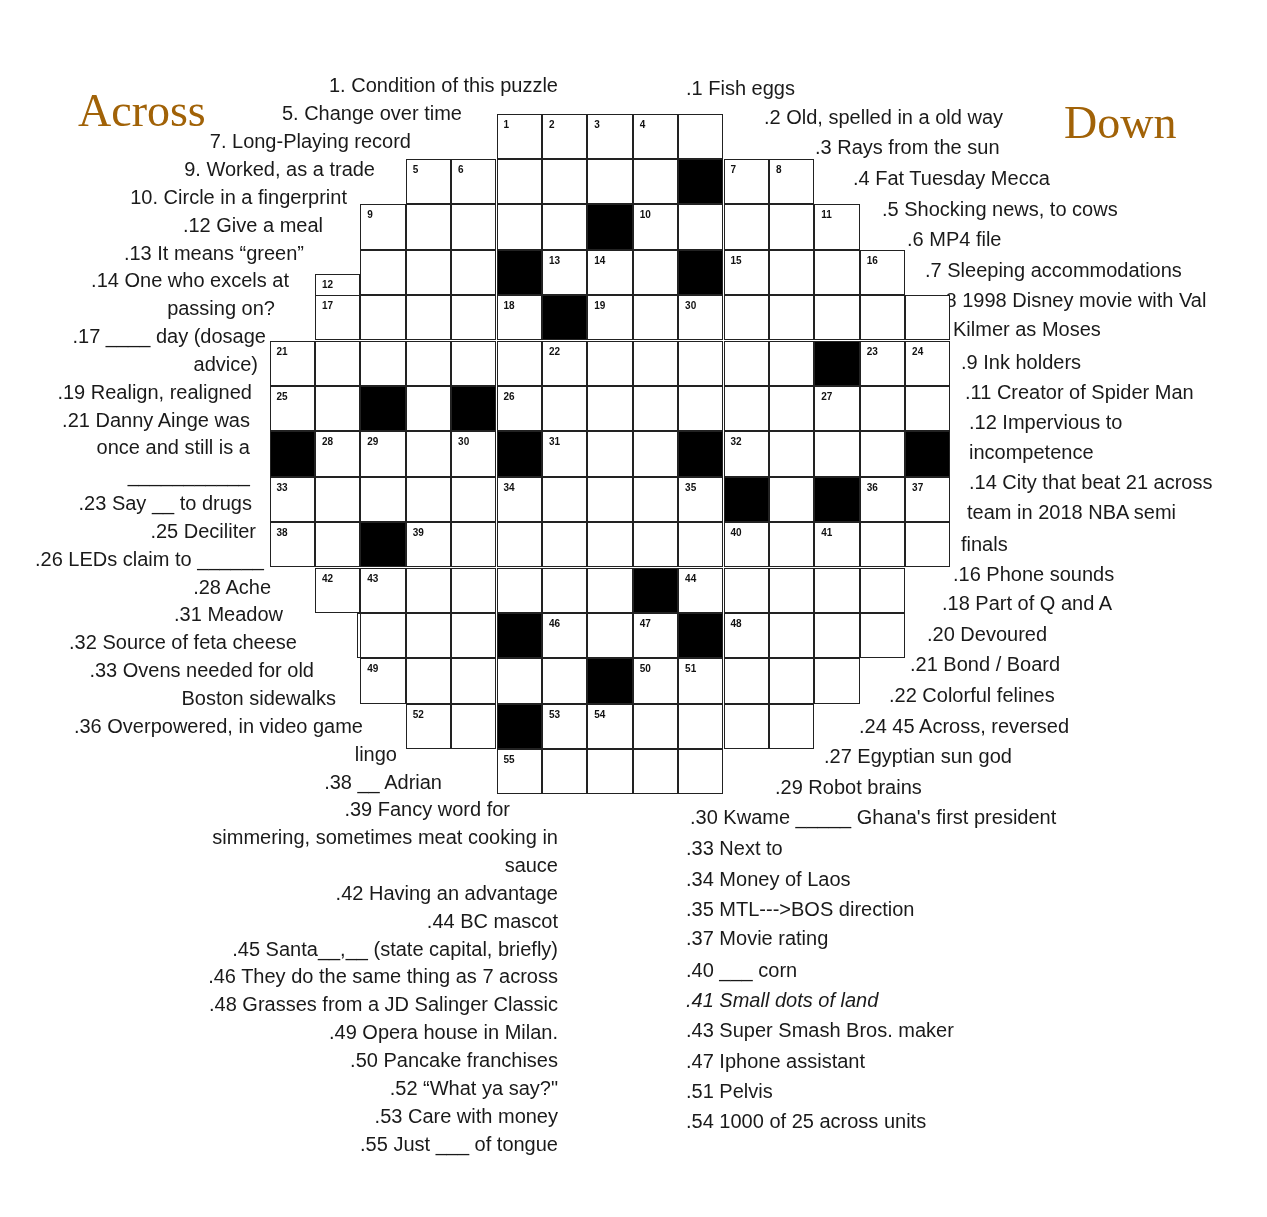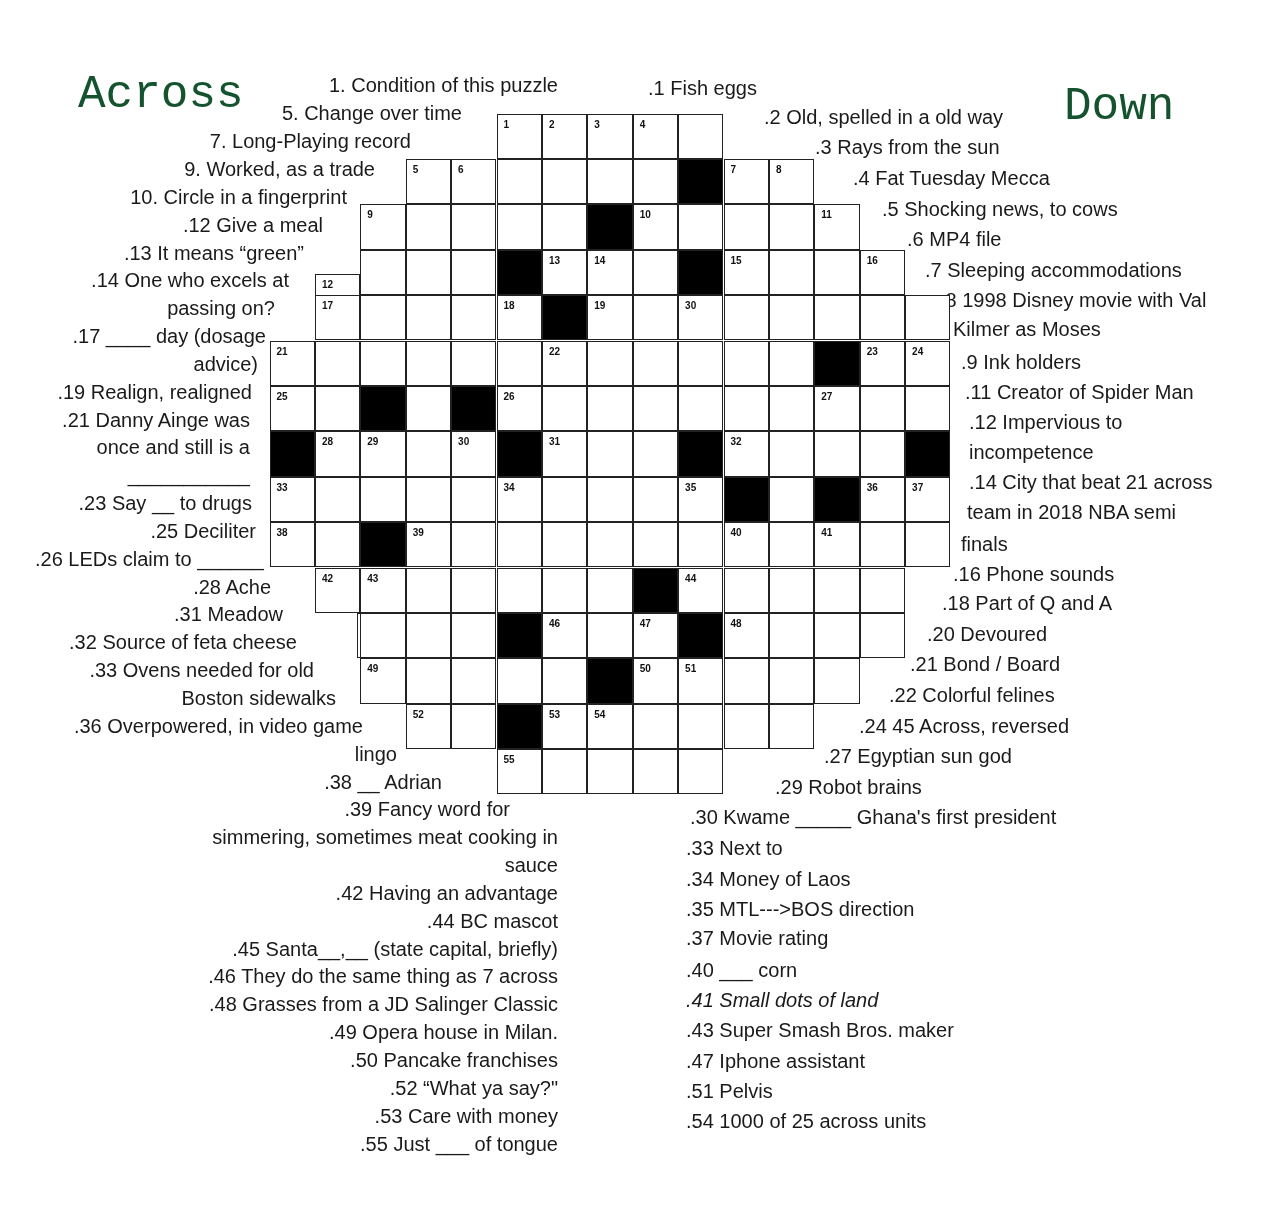--- a/index.html
+++ b/index.html
@@ -10,24 +10,25 @@
     body {
       width: 1267px;
       height: 1217px;
       position: relative;
       overflow: hidden;
       font-family: "Liberation Sans", sans-serif;
       color: #111111;
     }
     .heading {
       position: absolute;
-      font-family: Liberation Mono, monospace;
+      font-family: Liberation Serif, serif;
       font-size: 46px;
       line-height: 1;
-      color: #14532d;
+      color: #a16207;
+      margin-top: 16px;
     }
     .clue {
       position: absolute;
       font-size: 20px;
       line-height: 24px;
       white-space: nowrap;
       color: #1a1a1a;
     }
     .clue.right { text-align: right; }
     #grid {
@@ -101,21 +102,21 @@
     <div class="clue right" style="right: 709px; top: 937px;">.45 Santa__,__ (state capital, briefly)</div>
     <div class="clue right" style="right: 709px; top: 964px;">.46 They do the same thing as 7 across</div>
     <div class="clue right" style="right: 709px; top: 992px;">.48 Grasses from a JD Salinger Classic</div>
     <div class="clue right" style="right: 709px; top: 1020px;">.49 Opera house in Milan.</div>
     <div class="clue right" style="right: 709px; top: 1048px;">.50 Pancake franchises</div>
     <div class="clue right" style="right: 709px; top: 1076px;">.52 “What ya say?"</div>
     <div class="clue right" style="right: 709px; top: 1104px;">.53 Care with money</div>
     <div class="clue right" style="right: 709px; top: 1132px;">.55 Just ___ of tongue</div>
   </div>
 <div id="down-clues">
-    <div class="clue" style="left: 648px; top: 76px;">.1 Fish eggs</div>
+    <div class="clue" style="left: 686px; top: 76px;">.1 Fish eggs</div>
     <div class="clue" style="left: 764px; top: 105px;">.2 Old, spelled in a old way</div>
     <div class="clue" style="left: 815px; top: 135px;">.3 Rays from the sun</div>
     <div class="clue" style="left: 853px; top: 166px;">.4 Fat Tuesday Mecca</div>
     <div class="clue" style="left: 882px; top: 197px;">.5 Shocking news, to cows</div>
     <div class="clue" style="left: 907px; top: 227px;">.6 MP4 file</div>
     <div class="clue" style="left: 925px; top: 258px;">.7 Sleeping accommodations</div>
     <div class="clue" style="left: 940px; top: 288px;">.8 1998 Disney movie with Val</div>
     <div class="clue" style="left: 953px; top: 317px;">Kilmer as Moses</div>
     <div class="clue" style="left: 961px; top: 350px;">.9 Ink holders</div>
     <div class="clue" style="left: 965px; top: 380px;">.11 Creator of Spider Man</div>

